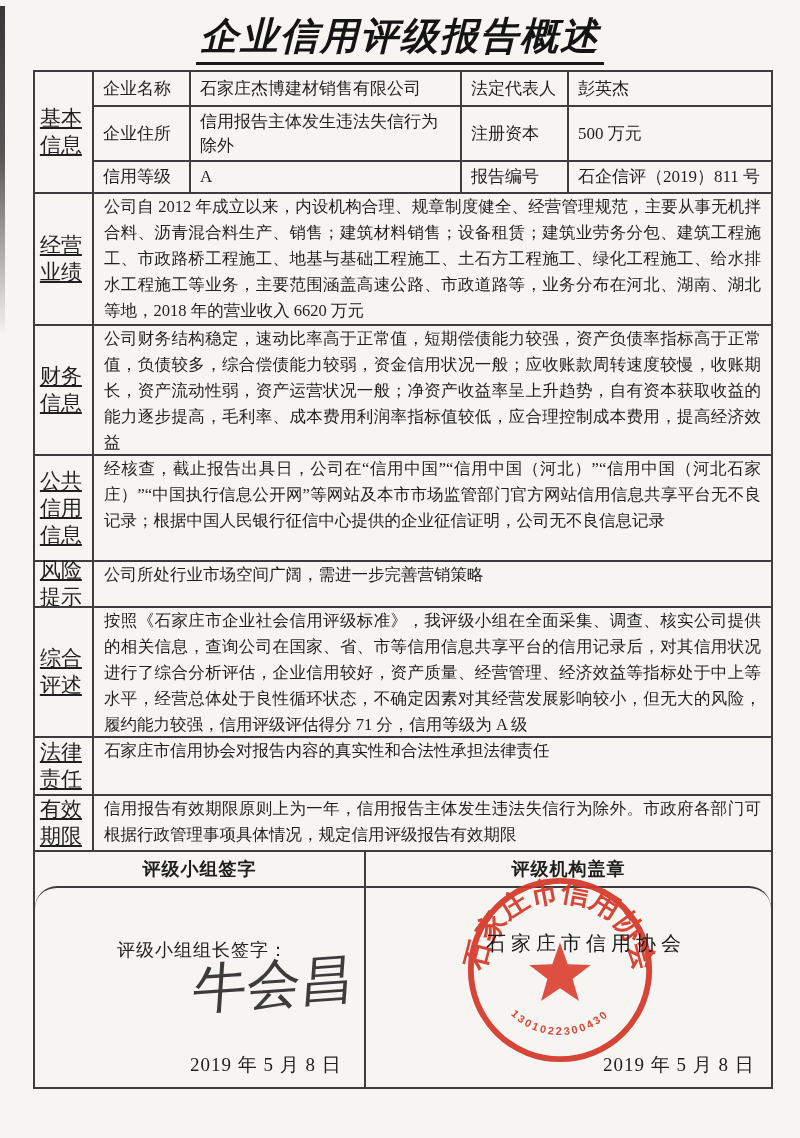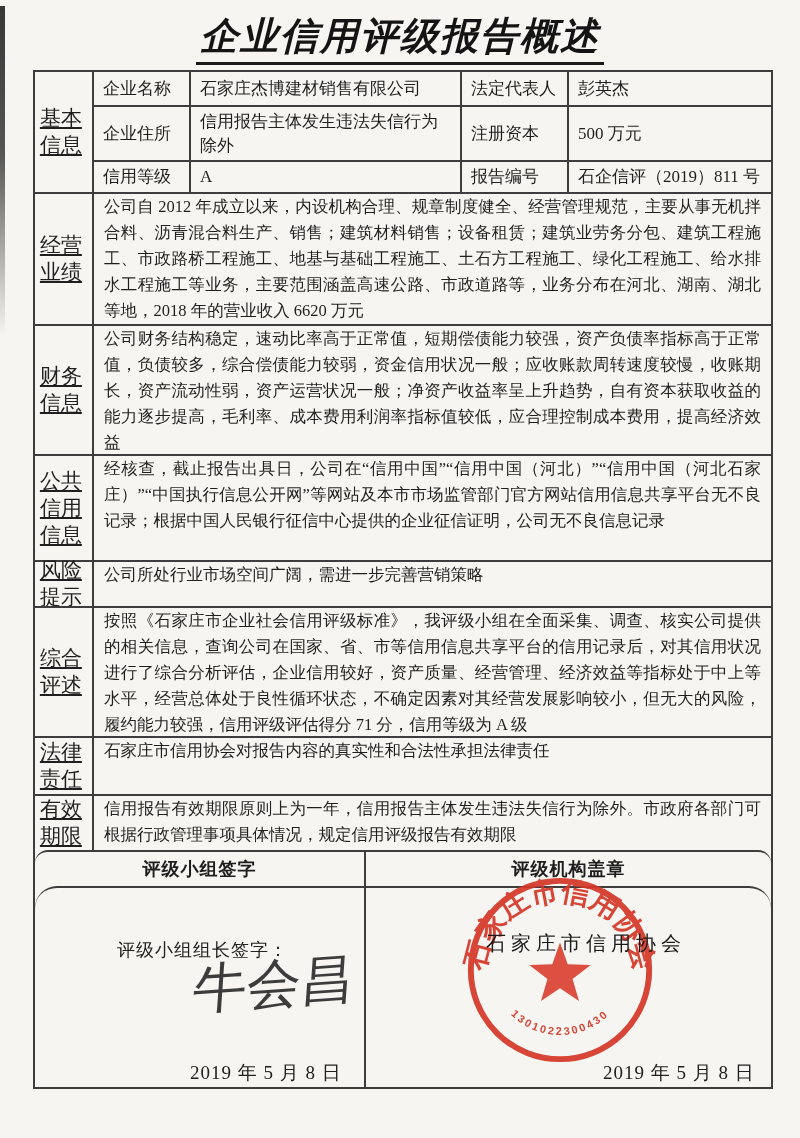--- a/index.html
+++ b/index.html
@@ -68,21 +68,21 @@
 
   
   .content{flex:1;display:flex;align-items:flex-start;box-sizing:border-box;}
   .ctext{
     width:100%;padding:0 10px;box-sizing:border-box;
     font-size:16.5px;line-height:26px;color:#1f1f1f;
     text-align:justify;text-justify:inter-ideograph;
   }
 
   
-  .bottom-header{height:36px;border-radius:13px;}
+  .bottom-header{height:36px;}
   .bh-cell{
     box-sizing:border-box;display:flex;align-items:center;justify-content:center;
     font-size:18px;font-weight:700;color:#1d1d1d;letter-spacing:1px;
   }
   .bh-left{width:329px;flex:0 0 329px;}
   .bh-right{flex:1;border-left:2px solid #3d3d3d;}
 
   
   .sig-row{flex:1;border-radius:22px;}
   .sig-cell{box-sizing:border-box;position:relative;}
@@ -95,21 +95,21 @@
   }
   .handwriting{
     position:absolute;left:158px;top:66px;
     font-family:"DejaVu Sans","Liberation Sans",sans-serif;
     font-size:54px;color:#2d2d2d;
     transform:rotate(-4deg) skewX(-8deg);
     transform-origin:left center;
     font-weight:400;opacity:.92;
   }
   .sig-date{
-    position:absolute;top:172px;
+    position:absolute;top:164px;
     font-size:19px;color:#202020;letter-spacing:1px;white-space:nowrap;
   }
   .date-left{left:155px;}
   .date-right{left:237px;}
 
   
   .stamp-svg{position:absolute;left:96px;top:-16px;width:196px;height:196px;opacity:.93;}
   .stamp-overlay{
     position:absolute;left:120px;top:42px;
     font-size:20px;color:#191919;letter-spacing:5px;white-space:nowrap;

